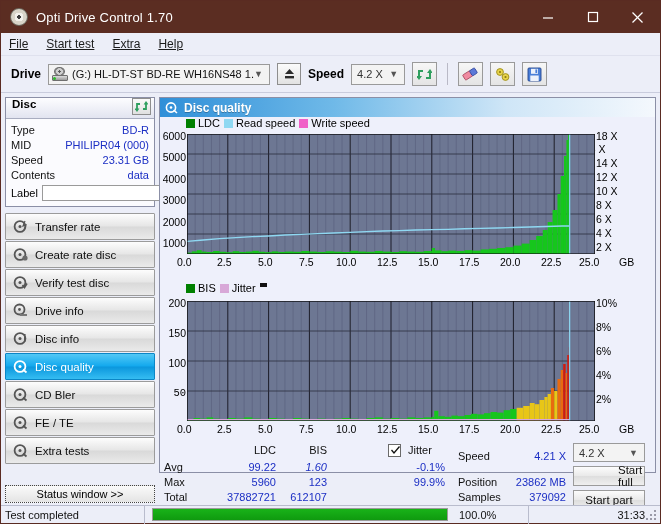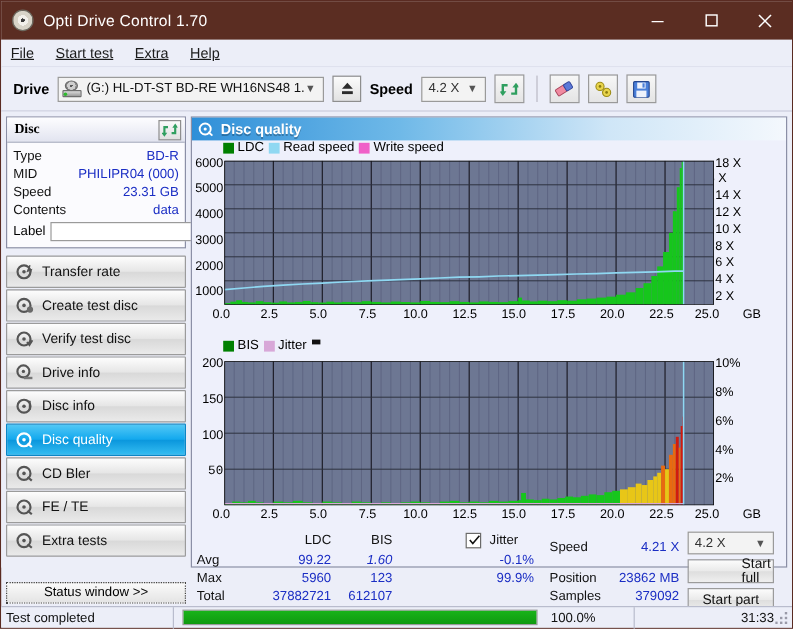--- a/index.html
+++ b/index.html
@@ -55,22 +55,22 @@
   .sep{width:1px;height:22px;background:#b9b9c6;margin:0 3px;}
   .ico-btn{width:25px;height:24px;border:1px solid #9a9a9a;background:linear-gradient(#f7f7f7,#e4e4e4);
            display:flex;align-items:center;justify-content:center;box-sizing:border-box;}
 
   
   .body{display:flex;height:380px;}
   .sidebar{width:158px;background:#eceef8;padding:4px 4px 0 4px;box-sizing:border-box;}
 
   .disc-panel{border:1px solid #8b8fa6;background:#fbfbfe;box-sizing:border-box;}
   .disc-head{height:21px;background:linear-gradient(#fdfdff,#e2e4f0);
-             border-bottom:1px solid #a9adc0;display:flex;align-items:center;
-             padding:0 3px;box-sizing:border-box;font-family:Liberation Serif, serif;}
+             border-bottom:1px solid #a9adc0;display:flex;
+             padding:0 3px;box-sizing:border-box;}
   .disc-head b{font-size:11.5px;color:#000;margin-left:3px;}
   .refresh-btn{margin-left:auto;width:19px;height:17px;border:1px solid #8e8e8e;
                background:linear-gradient(#fafafa,#e0e0e0);display:flex;
                align-items:center;justify-content:center;box-sizing:border-box;}
   .disc-rows{padding:3px 5px 4px 5px;}
   .drow{display:flex;justify-content:space-between;align-items:center;height:15px;font-size:11px;}
   .drow .k{color:#111;}
   .drow .v{color:#1b2ec4;}
   .label-row{display:flex;align-items:center;margin-top:2px;gap:4px;}
   .label-row .k{font-size:11px;text-align:right;}
@@ -276,21 +276,21 @@
               <path d="M12 2 L10 7 L13 6 L11 11" stroke="#555" stroke-width="1.2" fill="none"></path>
             </svg>
           <span>Transfer rate</span>
         </div>
         <div class="navbtn">
           <svg class="nico" viewBox="0 0 15 15">
               <circle cx="7" cy="7.5" r="5.4" fill="none" stroke="#555" stroke-width="1.8"></circle>
               <circle cx="7" cy="7.5" r="1.5" fill="#555"></circle>
               <circle cx="12" cy="11" r="2.6" fill="#6a6a6a"></circle>
             </svg>
-          <span>Create test disc</span>
+          <span>Create rate disc</span>
         </div>
         <div class="navbtn">
           <svg class="nico" viewBox="0 0 15 15">
               <circle cx="7" cy="7.5" r="5.4" fill="none" stroke="#555" stroke-width="1.8"></circle>
               <circle cx="7" cy="7.5" r="1.5" fill="#555"></circle>
               <path d="M9.5 10 L11.5 12.5 L14 8.5" stroke="#555" stroke-width="1.6" fill="none"></path>
             </svg>
           <span>Verify test disc</span>
         </div>
         <div class="navbtn">

